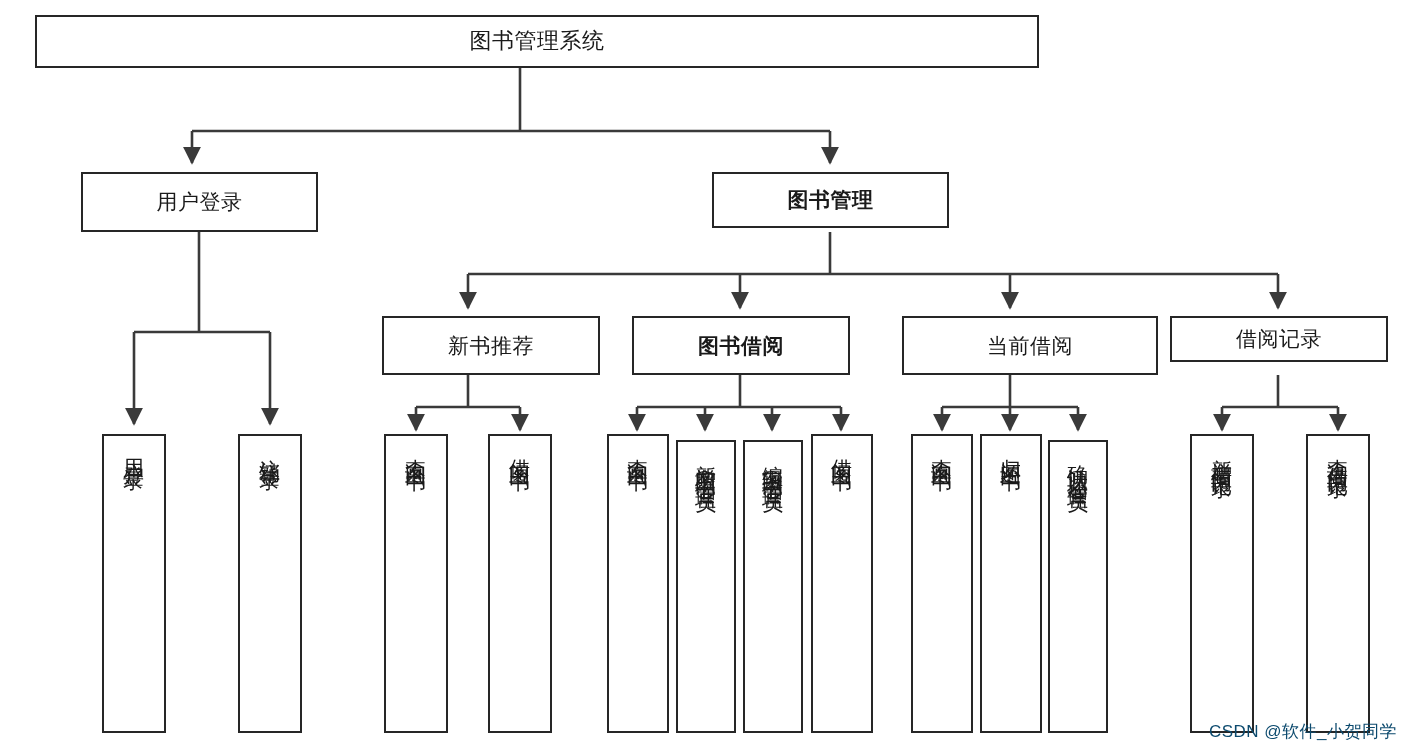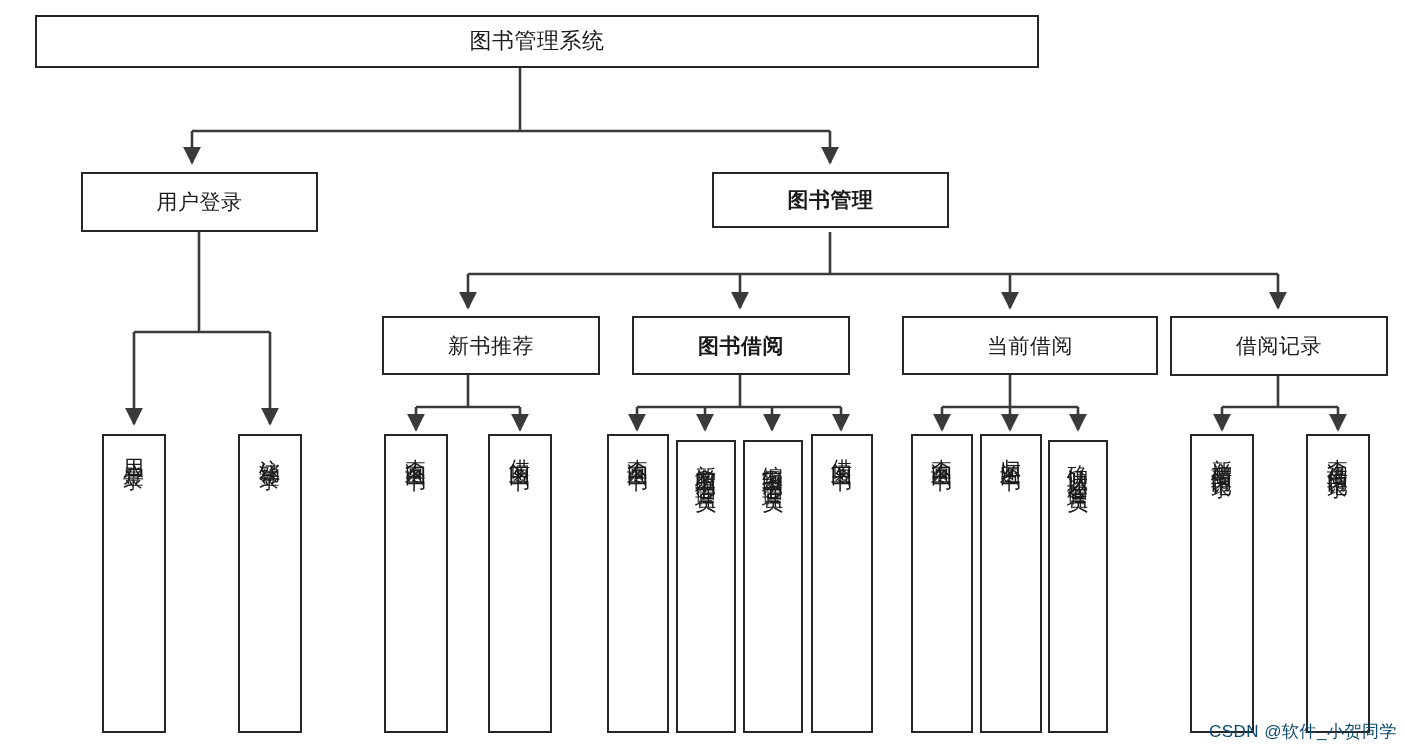--- a/index.html
+++ b/index.html
@@ -136,21 +136,21 @@
 
   <div class="node h" style="left:360px; top:316px; width:218px; height:59px;margin-left:22px;">
     <span>新书推荐</span>
   </div>
   <div class="node h" style="left:632px; top:316px; width:218px; height:59px;font-weight:bold;">
     <span>图书借阅</span>
   </div>
   <div class="node h" style="left:902px; top:316px; width:256px; height:59px;">
     <span>当前借阅</span>
   </div>
-  <div class="node h" style="left:1170px; top:316px; width:218px; height:60px;">
+  <div class="node h" style="left:1170px; top:316px; width:218px; height:46px;">
     <span>借阅记录</span>
   </div>
 
   <div class="node v" style="left:102px; top:434px; width:64px; height:299px;">
     <span class="vtext">用户登录</span>
   </div>
   <div class="node v" style="left:238px; top:434px; width:64px; height:299px;">
     <span class="vtext">注销登录</span>
   </div>
 

